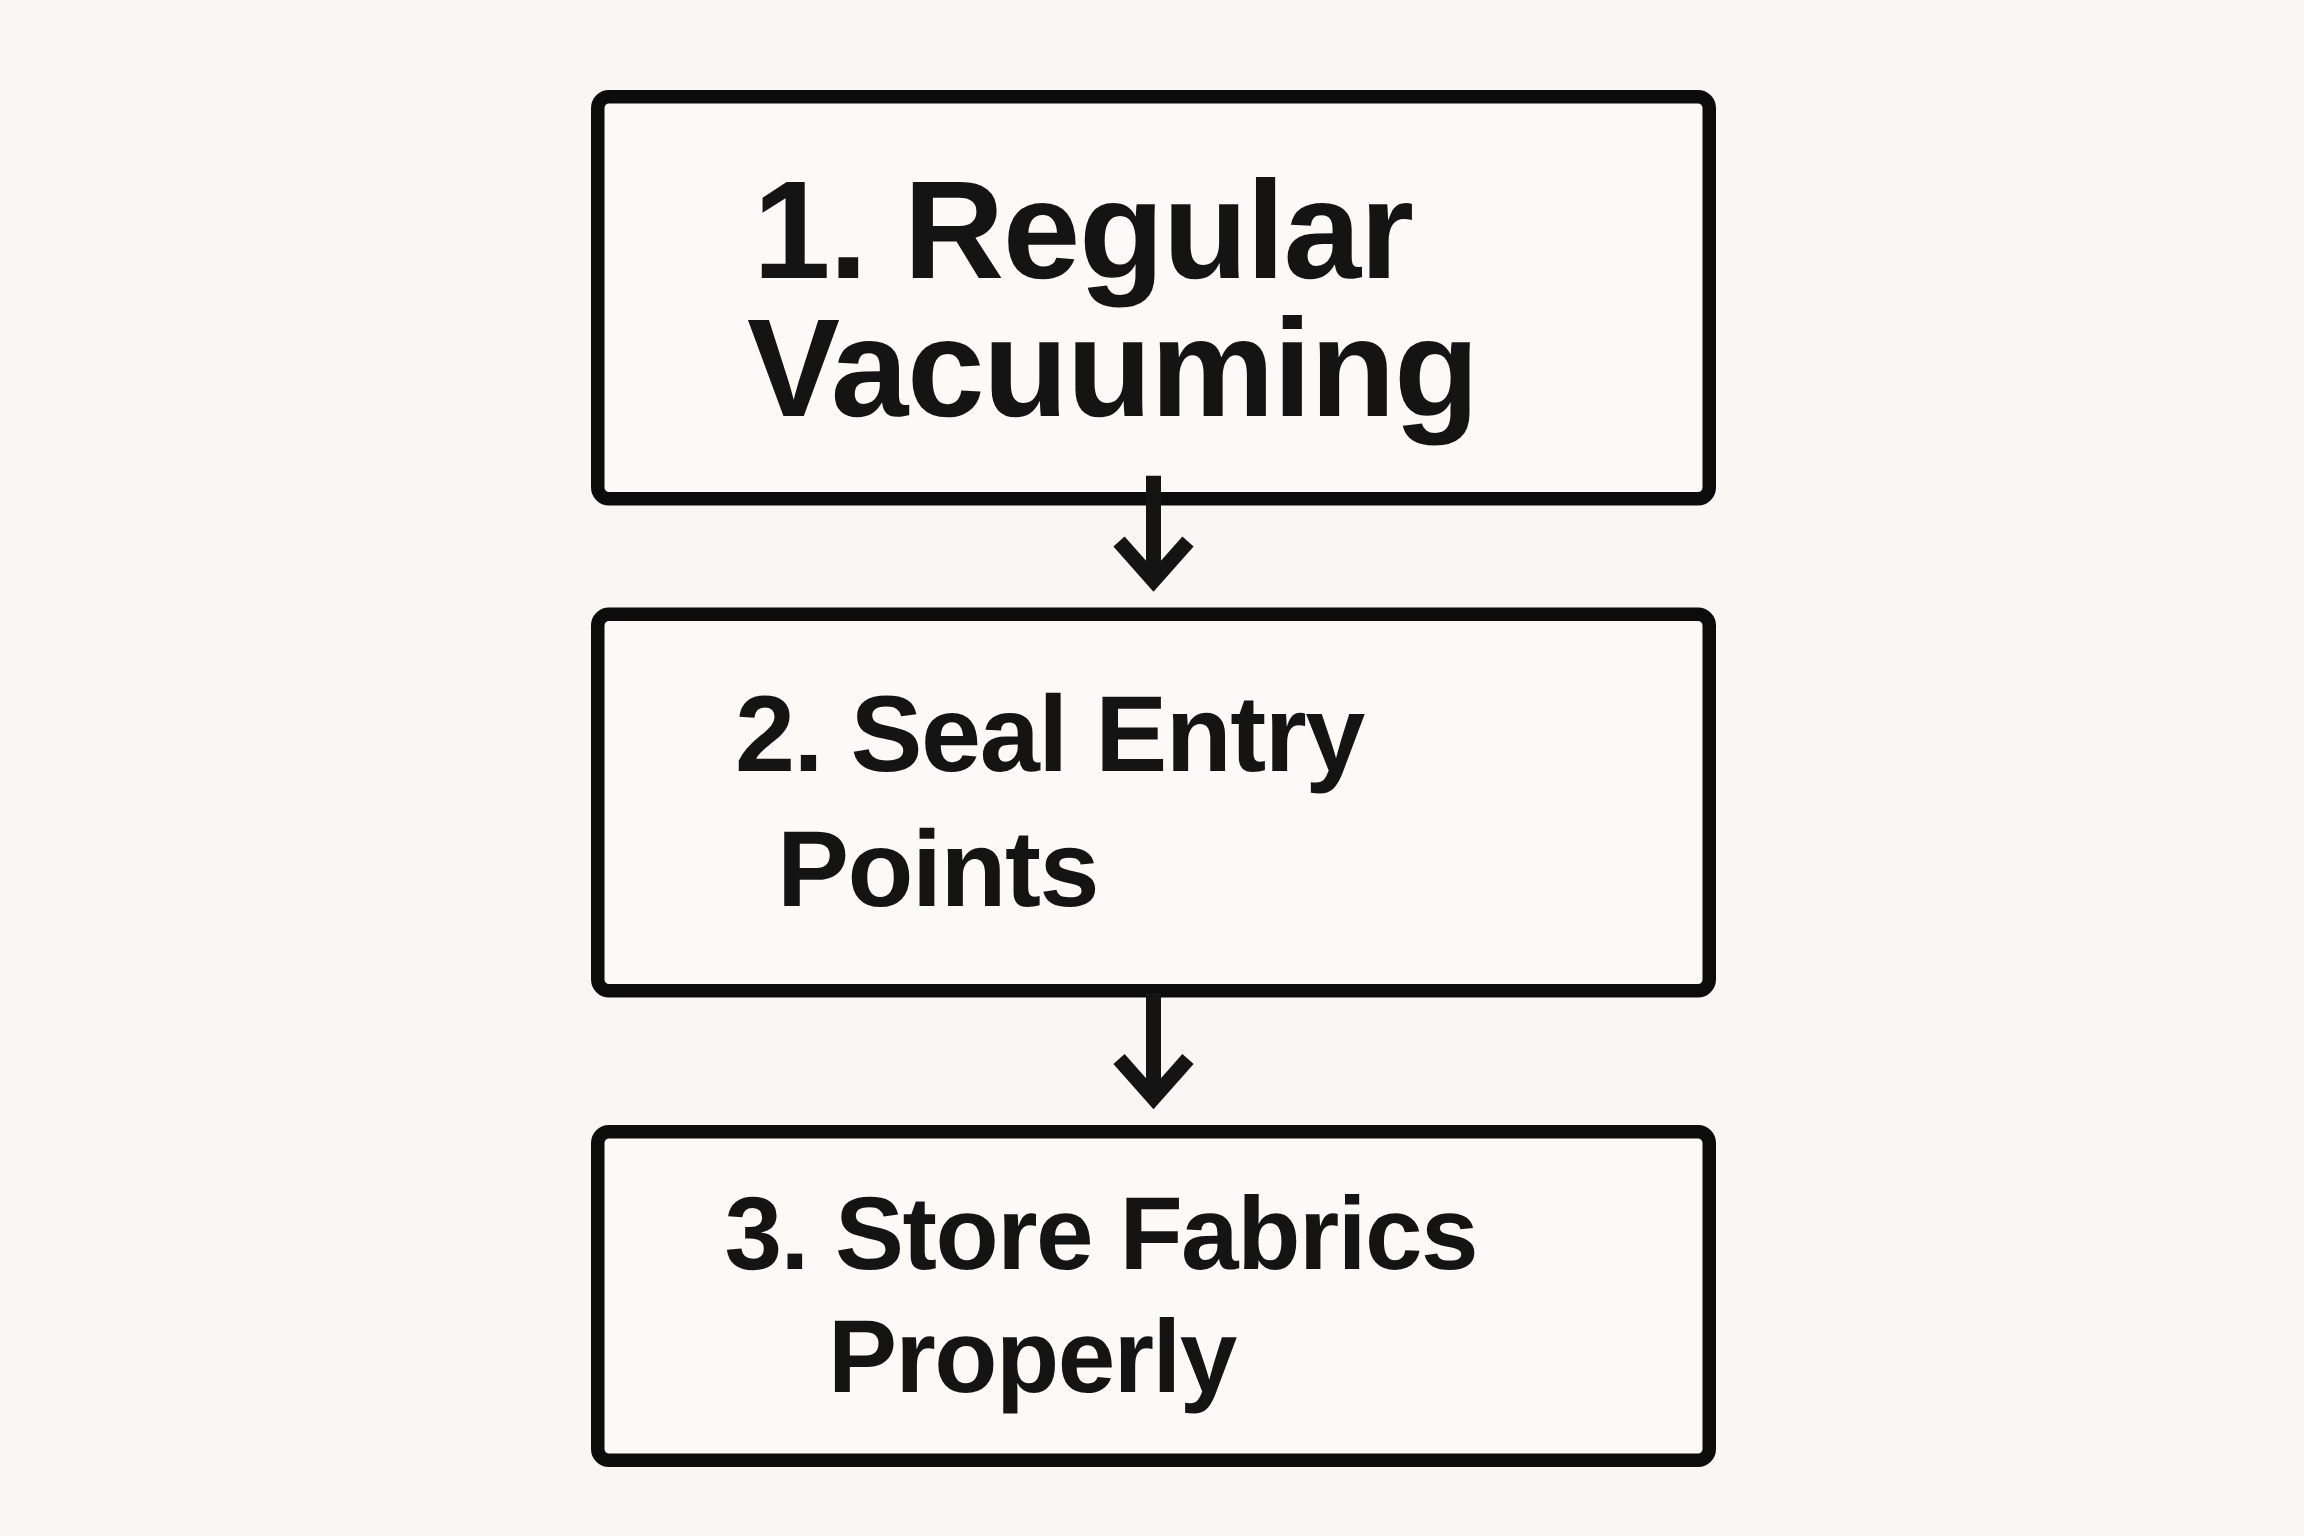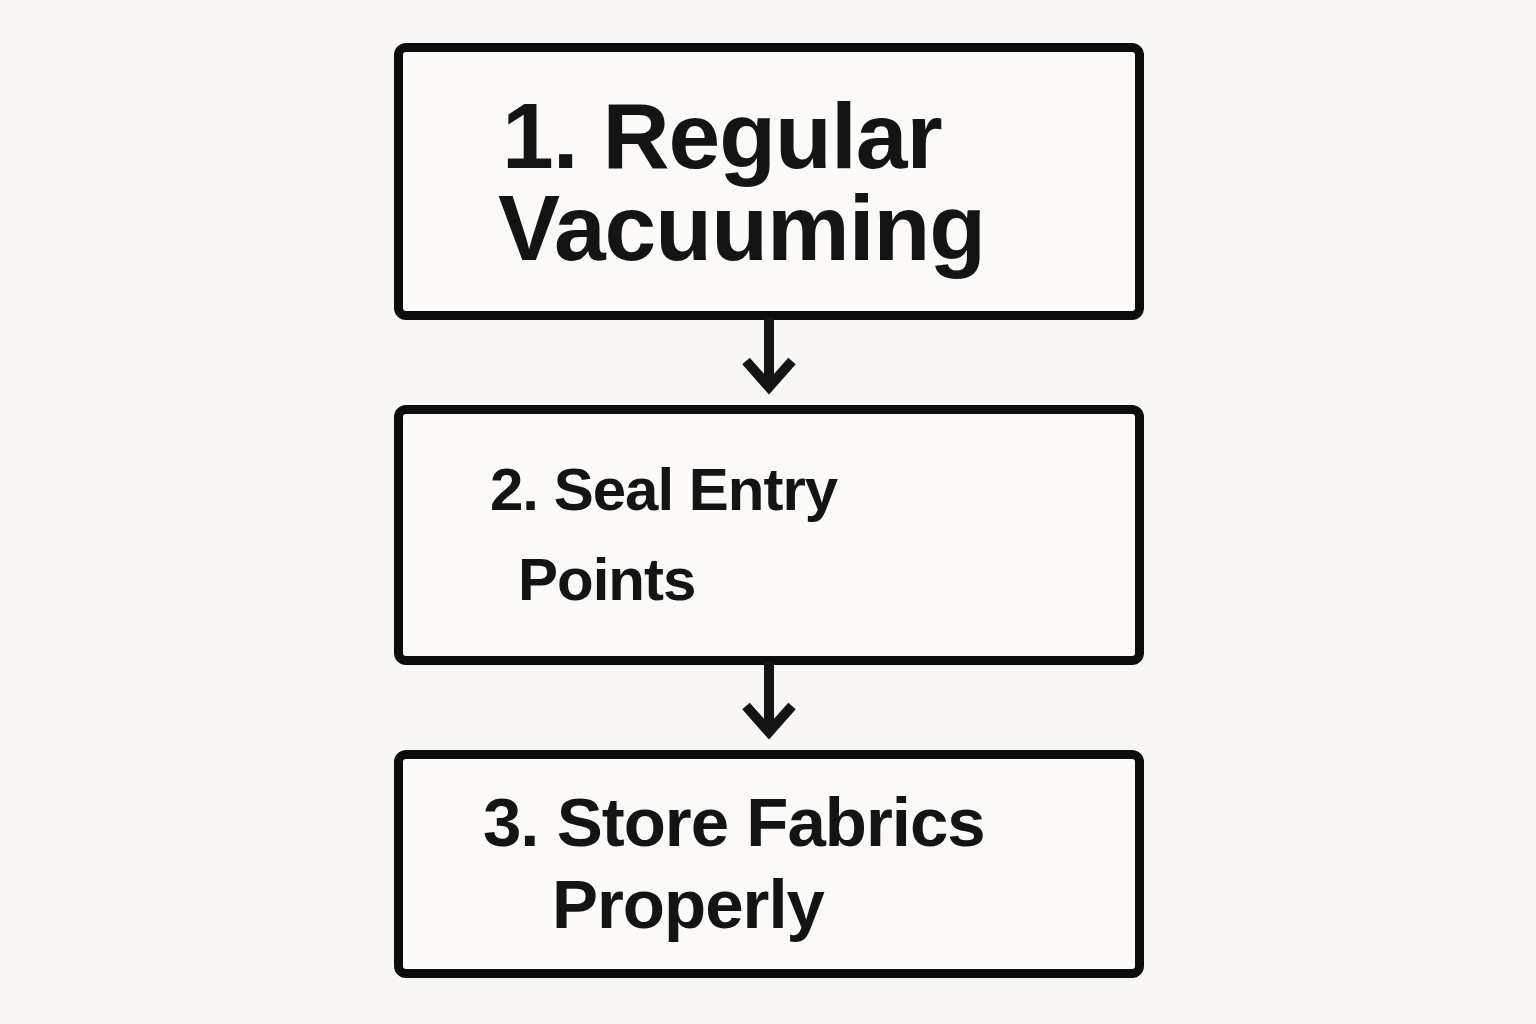--- a/index.html
+++ b/index.html
@@ -28,26 +28,26 @@
     justify-content: center;
     color: #141414;
     font-weight: 700;
     letter-spacing: -1px;
   }
   .step-box .line {
     white-space: nowrap;
     text-align: left;
   }
   
-  .box-1 { top: 43px; height: 277px; font-size: 93px; }
+  .box-1 { top: 60px; height: 277px; font-size: 93px; }
   .box-1 .line { line-height: 92px; }
   .box-1 .line-1 { padding-left: 99px; }
   .box-1 .line-2 { padding-left: 95px; }
   
-  .box-2 { top: 405px; height: 260px; font-size: 60px; }
+  .box-2 { top: 405px; height: 260px; font-size: 72px; }
   .box-2 .line { line-height: 90px; }
   .box-2 .line-1 { padding-left: 87px; }
   .box-2 .line-2 { padding-left: 115px; }
   
   .box-3 { top: 750px; height: 228px; font-size: 69px; }
   .box-3 .line { line-height: 82px; }
   .box-3 .line-1 { padding-left: 80px; }
   .box-3 .line-2 { padding-left: 149px; }
 
   .arrow {

